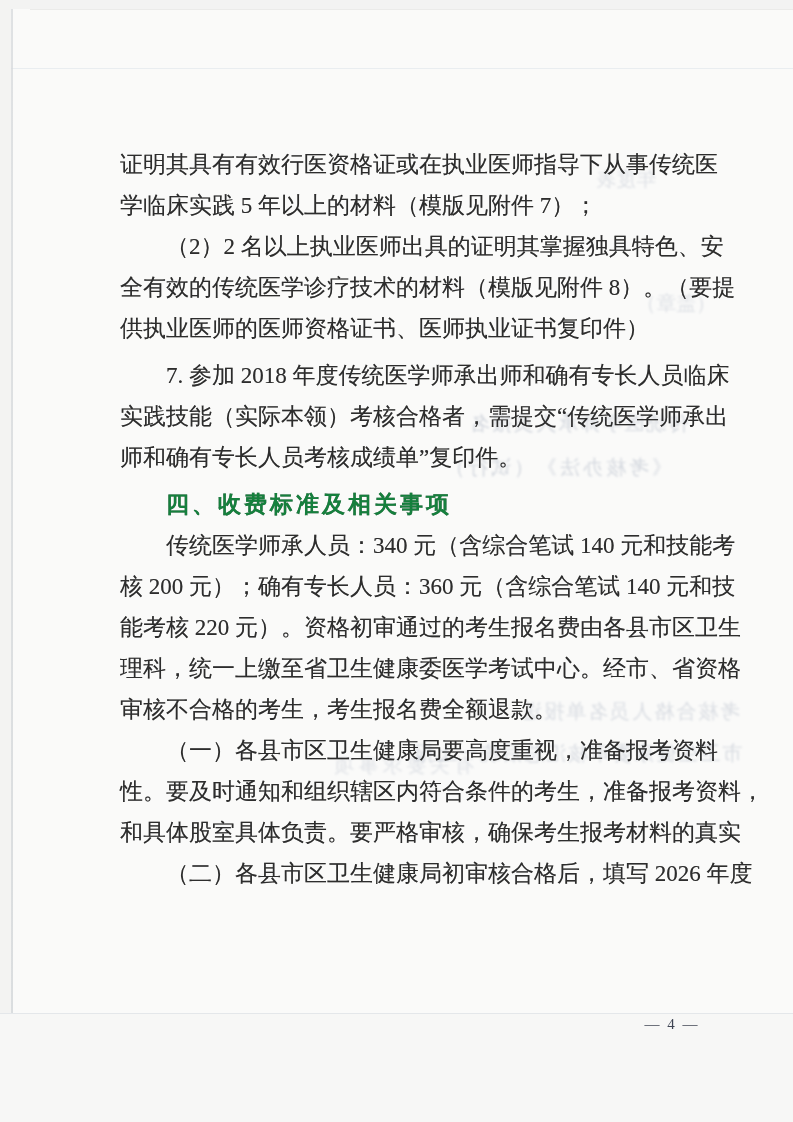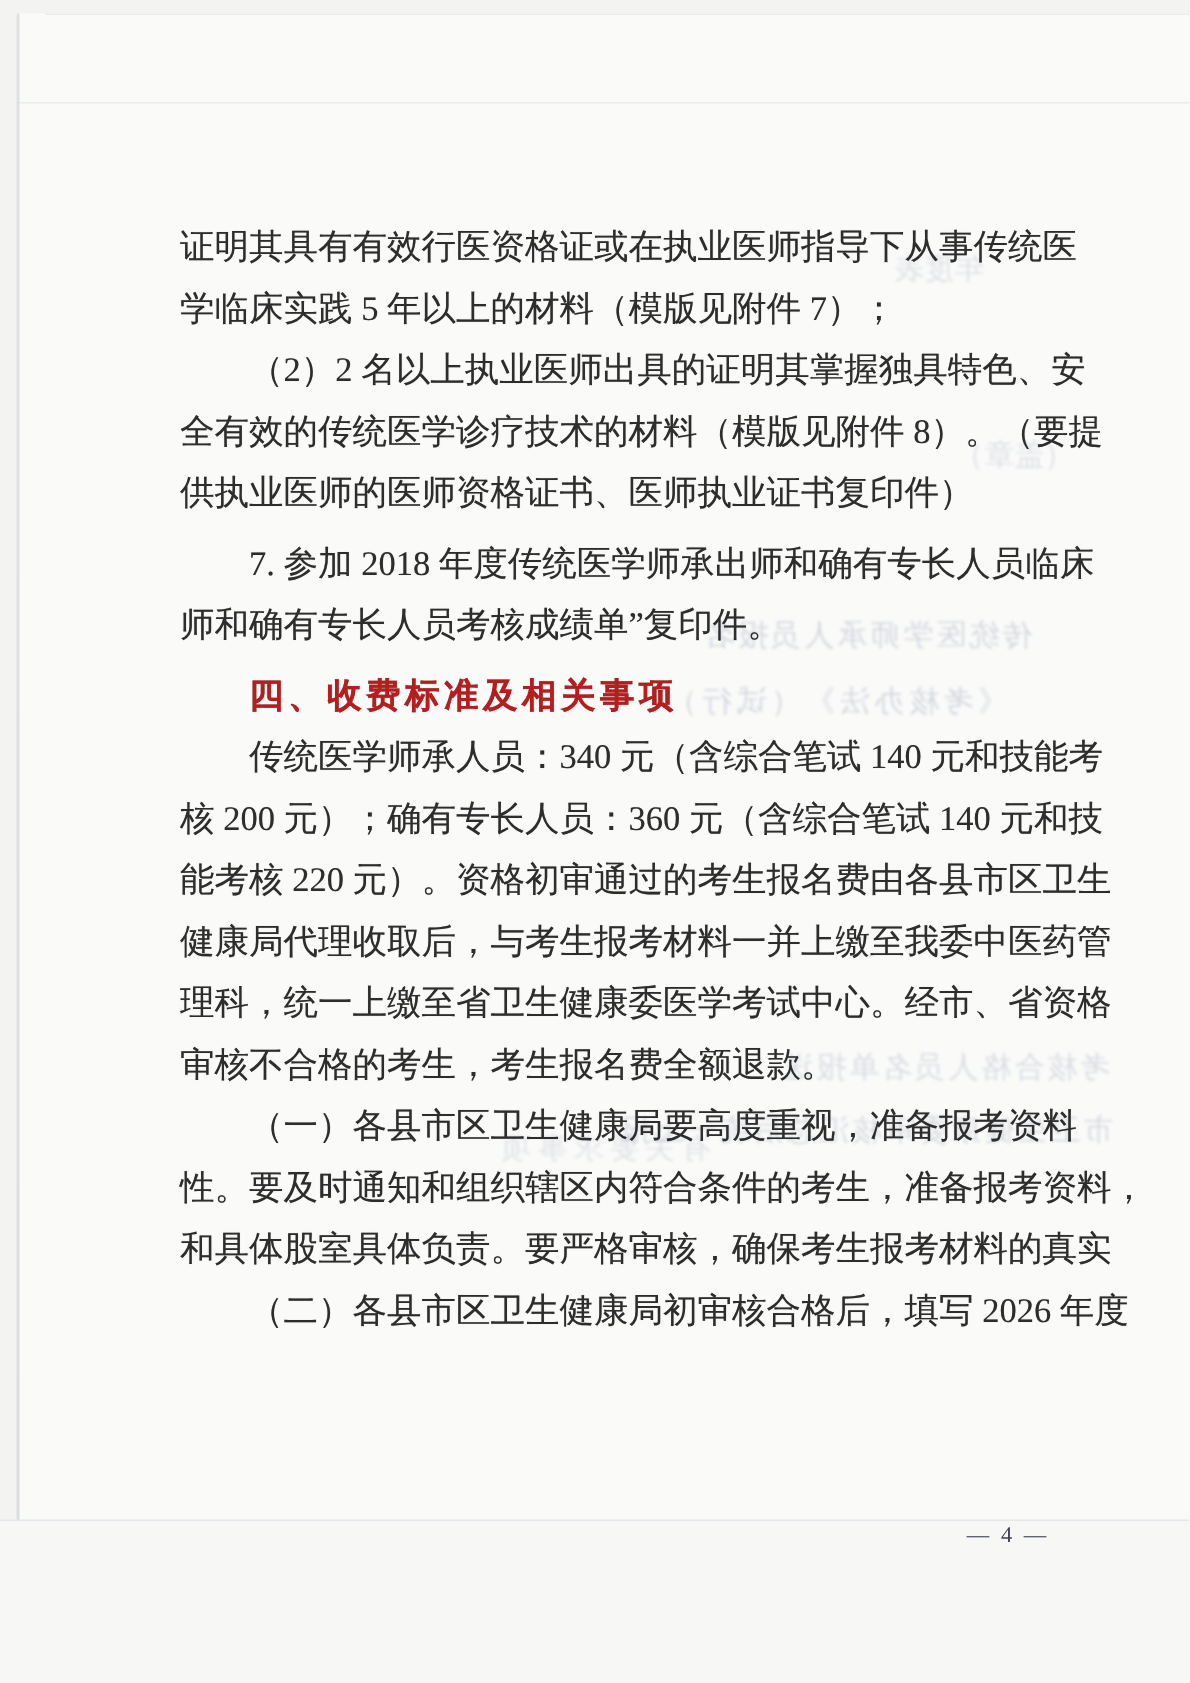--- a/index.html
+++ b/index.html
@@ -61,21 +61,21 @@
     overflow: visible;
   }
   .ln.l { text-align-last: left; }
   .ln.first { text-indent: 46px; }
   .ln.mt6 { margin-top: 6px; }
   .ln.mt8 { margin-top: 8px; }
   .ln.h {
     font-family: "Liberation Sans", "DejaVu Sans", sans-serif;
     font-weight: 700;
     letter-spacing: 3px;
-    color: #b91c1c;
+    color: #15803d;
     text-align-last: left;
     text-shadow: 0 0 0.5px rgba(20,20,20,.6);
   }
   
   .page-number {
     position: absolute;
     top: 1016px;
     left: 640px;
     width: 64px;
     text-align: center;
@@ -122,26 +122,26 @@
   <div class="ghost g6">市卫生健康委审核汇总后统一上报</div>
   <div class="ghost g7">有关要求事项</div>
 
   <div class="content">
     <div class="ln j">证明其具有有效行医资格证或在执业医师指导下从事传统医</div>
     <div class="ln l">学临床实践 5 年以上的材料（模版见附件 7）；</div>
     <div class="ln j first">（2）2 名以上执业医师出具的证明其掌握独具特色、安</div>
     <div class="ln j">全有效的传统医学诊疗技术的材料（模版见附件 8）。（要提</div>
     <div class="ln l">供执业医师的医师资格证书、医师执业证书复印件）</div>
     <div class="ln j first mt6">7. 参加 2018 年度传统医学师承出师和确有专长人员临床</div>
+    <div class="ln j">实践技能（实际本领）考核合格者，需提交“传统医学师承出</div>
     <div class="ln l">师和确有专长人员考核成绩单”复印件。</div>
     <div class="ln h first mt6">四、收费标准及相关事项</div>
     <div class="ln j first">传统医学师承人员：340 元（含综合笔试 140 元和技能考</div>
     <div class="ln j">核 200 元）；确有专长人员：360 元（含综合笔试 140 元和技</div>
     <div class="ln j">能考核 220 元）。资格初审通过的考生报名费由各县市区卫生</div>
-    <div class="ln j">健康局代理收取后，与考生报考材料一并上缴至我委中医药管</div>
     <div class="ln j">理科，统一上缴至省卫生健康委医学考试中心。经市、省资格</div>
     <div class="ln l">审核不合格的考生，考生报名费全额退款。</div>
     <div class="ln j first">（一）各县市区卫生健康局要高度重视，准备报考资料</div>
     <div class="ln j">性。要及时通知和组织辖区内符合条件的考生，准备报考资料，</div>
     <div class="ln j">和具体股室具体负责。要严格审核，确保考生报考材料的真实</div>
     <div class="ln j first">（二）各县市区卫生健康局初审核合格后，填写 2026 年度</div>
   </div>
 
   <div class="page-number">— 4 —</div>
 

